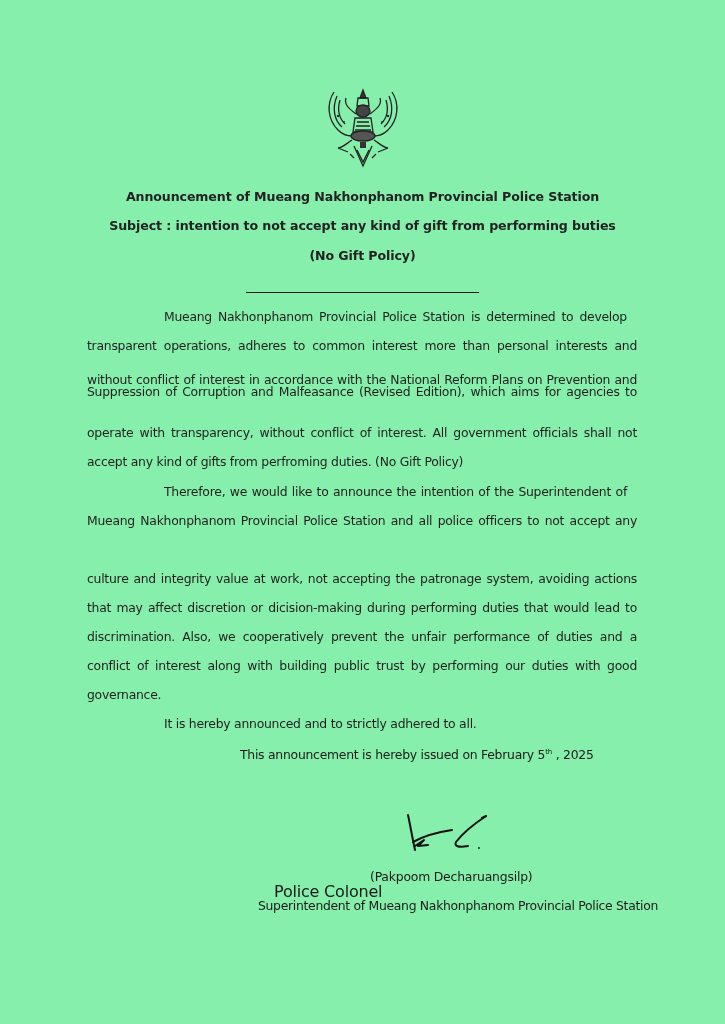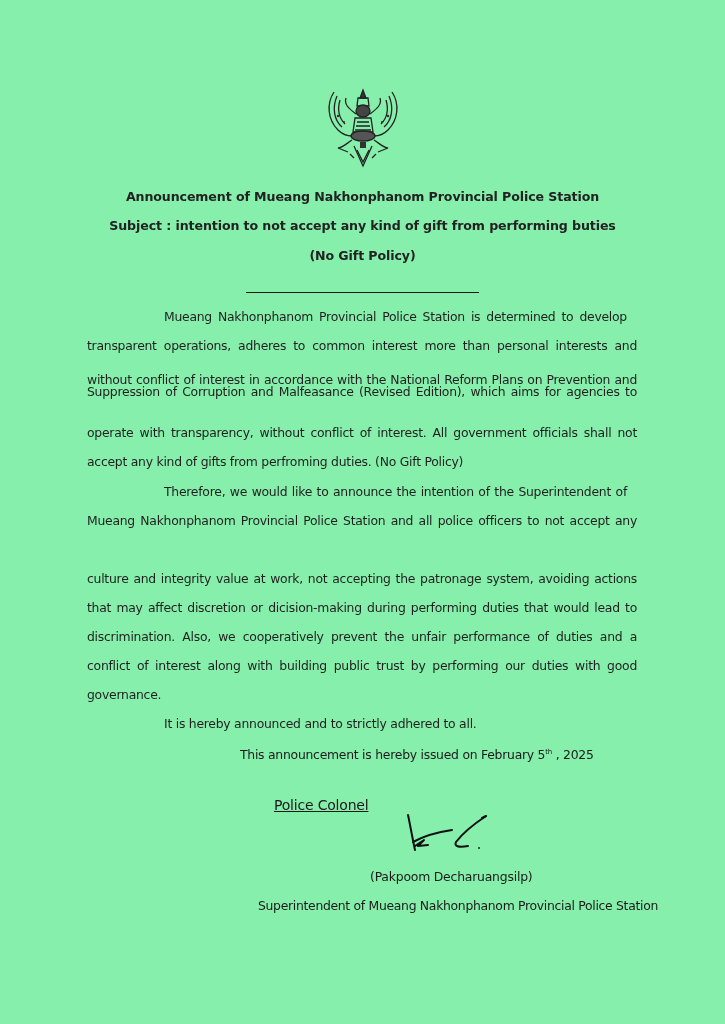--- a/index.html
+++ b/index.html
@@ -12,21 +12,21 @@
   .t1 { top: 189px; }
   .t2 { top: 218px; }
   .t3 { top: 248px; }
   .rule { position: absolute; left: 246px; top: 292px; width: 233px; height: 0;
           border-top: 1.6px solid #1a1a1a; }
   .line { position: absolute; left: 87px; width: 550px; font-size: 12.4px;
           line-height: 16px; white-space: nowrap; color: #1f1f1f; letter-spacing: -0.25px; }
   .just { text-align: justify; text-align-last: justify; }
   .indent { left: 164px; width: 463px; }
   .plain { text-align: center; text-align-last: left; }
-  .sig-rank { position: absolute; left: 274px; top: 797px; font-size: 14px; letter-spacing: -0.2px; text-decoration: underline; }
+  .sig-rank { position: absolute; left: 274px; top: 882px; font-size: 16px; letter-spacing: -0.2px; }
   .sig-name { position: absolute; left: 370px; top: 869px; font-size: 12.4px; letter-spacing: -0.2px; }
   .sig-pos { position: absolute; left: 258px; top: 898px; font-size: 12.4px; letter-spacing: -0.3px; }
   .signature { position: absolute; left: 402px; top: 812px; width: 90px; height: 46px; }
   .date-line { position: absolute; left: 208px; top: 747px; font-size: 12.4px; letter-spacing: -0.25px; margin-left: 32px; }
   .date-line sup { font-size: 7px; vertical-align: 5px; }
 </style>
 </head>
 <body>
 
 <div class="page">

